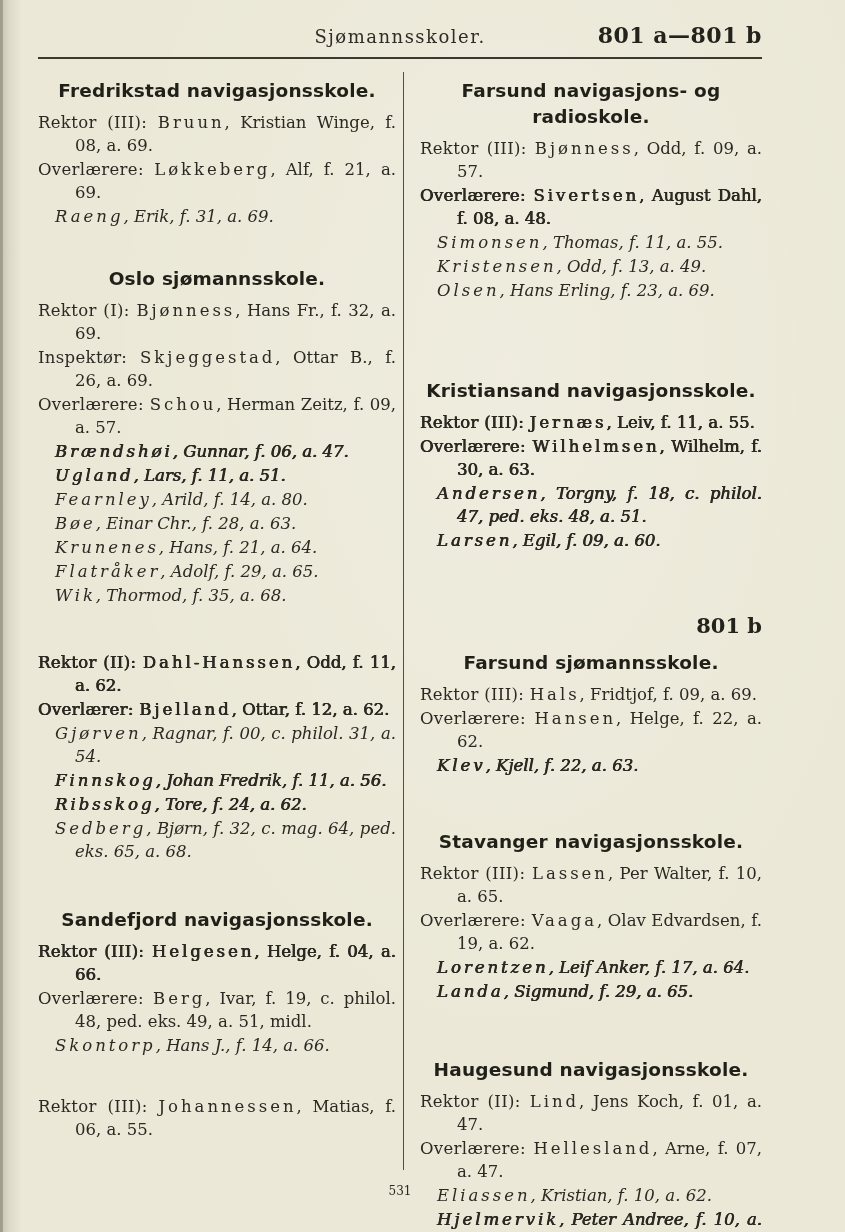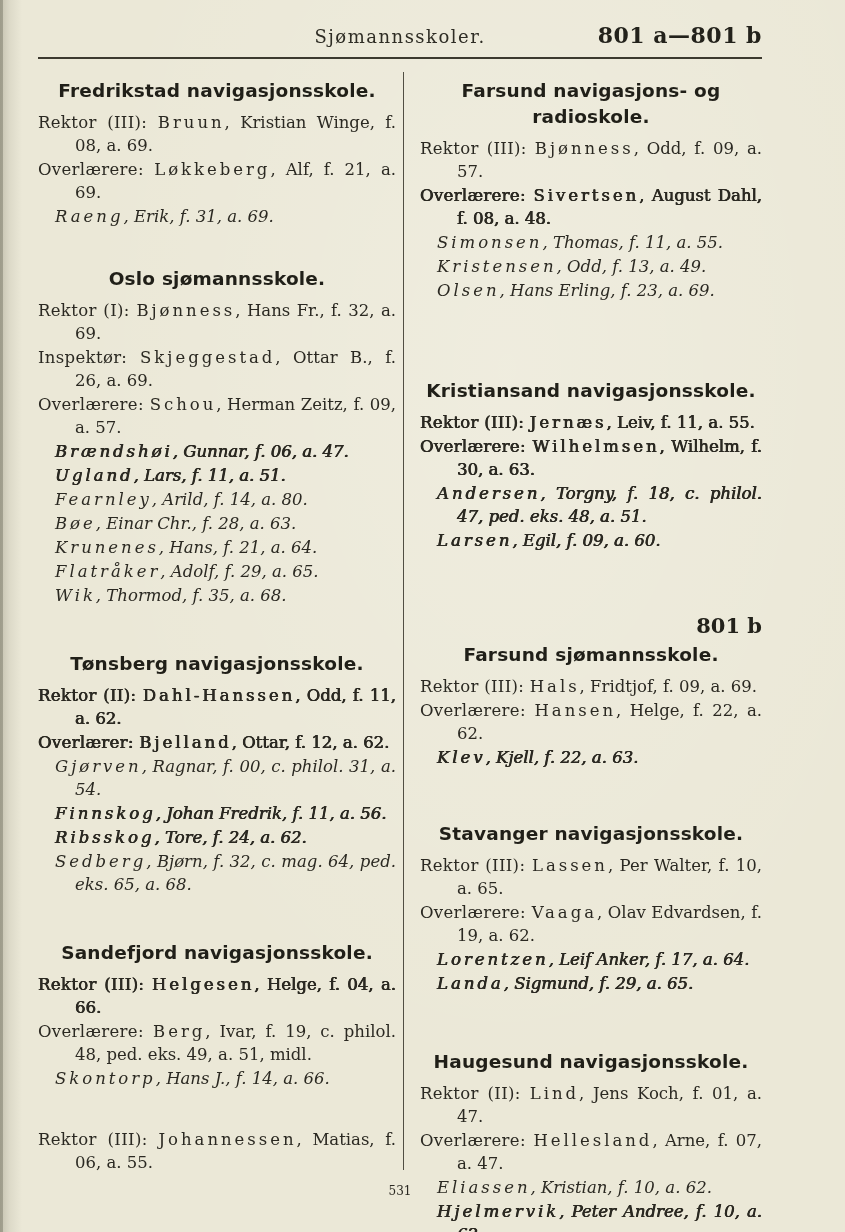--- a/index.html
+++ b/index.html
@@ -42,21 +42,21 @@
   .col-right{left:420px;width:342px;}
   .section{margin:0;}
   .heading{
     font-family:"DejaVu Sans", sans-serif;
     font-weight:bold;font-size:18.5px;line-height:26px;
     text-align:center;margin:0 0 7px 0;color:#201f18;
     letter-spacing:0.2px;
   }
   .marker{
     text-align:right;font-weight:bold;font-size:21px;line-height:24px;
-    margin:0 0 4px 0;color:#23221b;font-family:"DejaVu Serif", serif;
+    margin:0 0 12px 0;color:#23221b;font-family:"DejaVu Serif", serif;
   }
   .entry{
     margin:0 0 1px 0;font-size:16.5px;line-height:23px;
     text-align:justify;
     padding-left:37px;text-indent:-37px;
   }
   .entry.indented{
     margin-left:17px;padding-left:20px;text-indent:-20px;font-style:italic;
   }
   .entry.bold{ text-shadow:0.45px 0 0 #2b2922, -0.2px 0 0 #2b2922; }
@@ -103,21 +103,20 @@
         <p class="entry" data-name="directory-entry"><span class="elabel" data-name="role-label">Overlærere: </span><span class="ename" data-name="person-surname">Schou</span><span class="erest" data-name="person-details">, Herman Zeitz, f. 09, a. 57.</span></p>
         <p class="entry indented bold" data-name="directory-entry"><span class="ename" data-name="person-surname">Brændshøi</span><span class="erest" data-name="person-details">, Gunnar, f. 06, a. 47.</span></p>
         <p class="entry indented bold" data-name="directory-entry"><span class="ename" data-name="person-surname">Ugland</span><span class="erest" data-name="person-details">, Lars, f. 11, a. 51.</span></p>
         <p class="entry indented" data-name="directory-entry"><span class="ename" data-name="person-surname">Fearnley</span><span class="erest" data-name="person-details">, Arild, f. 14, a. 80.</span></p>
         <p class="entry indented" data-name="directory-entry"><span class="ename" data-name="person-surname">Bøe</span><span class="erest" data-name="person-details">, Einar Chr., f. 28, a. 63.</span></p>
         <p class="entry indented" data-name="directory-entry"><span class="ename" data-name="person-surname">Krunenes</span><span class="erest" data-name="person-details">, Hans, f. 21, a. 64.</span></p>
         <p class="entry indented" data-name="directory-entry"><span class="ename" data-name="person-surname">Flatråker</span><span class="erest" data-name="person-details">, Adolf, f. 29, a. 65.</span></p>
         <p class="entry indented" data-name="directory-entry"><span class="ename" data-name="person-surname">Wik</span><span class="erest" data-name="person-details">, Thormod, f. 35, a. 68.</span></p>
       </section>
       <section class="section" data-name="section-tonsberg">
-        <h2 class="heading" data-name="section-heading">Tønsberg navigasjonsskole.</h2>
         <p class="entry bold" data-name="directory-entry"><span class="elabel" data-name="role-label">Rektor (II): </span><span class="ename" data-name="person-surname">Dahl-Hanssen</span><span class="erest" data-name="person-details">, Odd, f. 11, a. 62.</span></p>
         <p class="entry bold" data-name="directory-entry"><span class="elabel" data-name="role-label">Overlærer: </span><span class="ename" data-name="person-surname">Bjelland</span><span class="erest" data-name="person-details">, Ottar, f. 12, a. 62.</span></p>
         <p class="entry indented" data-name="directory-entry"><span class="ename" data-name="person-surname">Gjørven</span><span class="erest" data-name="person-details">, Ragnar, f. 00, c. philol. 31, a. 54.</span></p>
         <p class="entry indented bold" data-name="directory-entry"><span class="ename" data-name="person-surname">Finnskog</span><span class="erest" data-name="person-details">, Johan Fredrik, f. 11, a. 56.</span></p>
         <p class="entry indented bold" data-name="directory-entry"><span class="ename" data-name="person-surname">Ribsskog</span><span class="erest" data-name="person-details">, Tore, f. 24, a. 62.</span></p>
         <p class="entry indented" data-name="directory-entry"><span class="ename" data-name="person-surname">Sedberg</span><span class="erest" data-name="person-details">, Bjørn, f. 32, c. mag. 64, ped. eks. 65, a. 68.</span></p>
       </section>
       <section class="section" data-name="section-sandefjord">
         <h2 class="heading" data-name="section-heading">Sandefjord navigasjonsskole.</h2>
         <p class="entry bold" data-name="directory-entry"><span class="elabel" data-name="role-label">Rektor (III): </span><span class="ename" data-name="person-surname">Helgesen</span><span class="erest" data-name="person-details">, Helge, f. 04, a. 66.</span></p>

